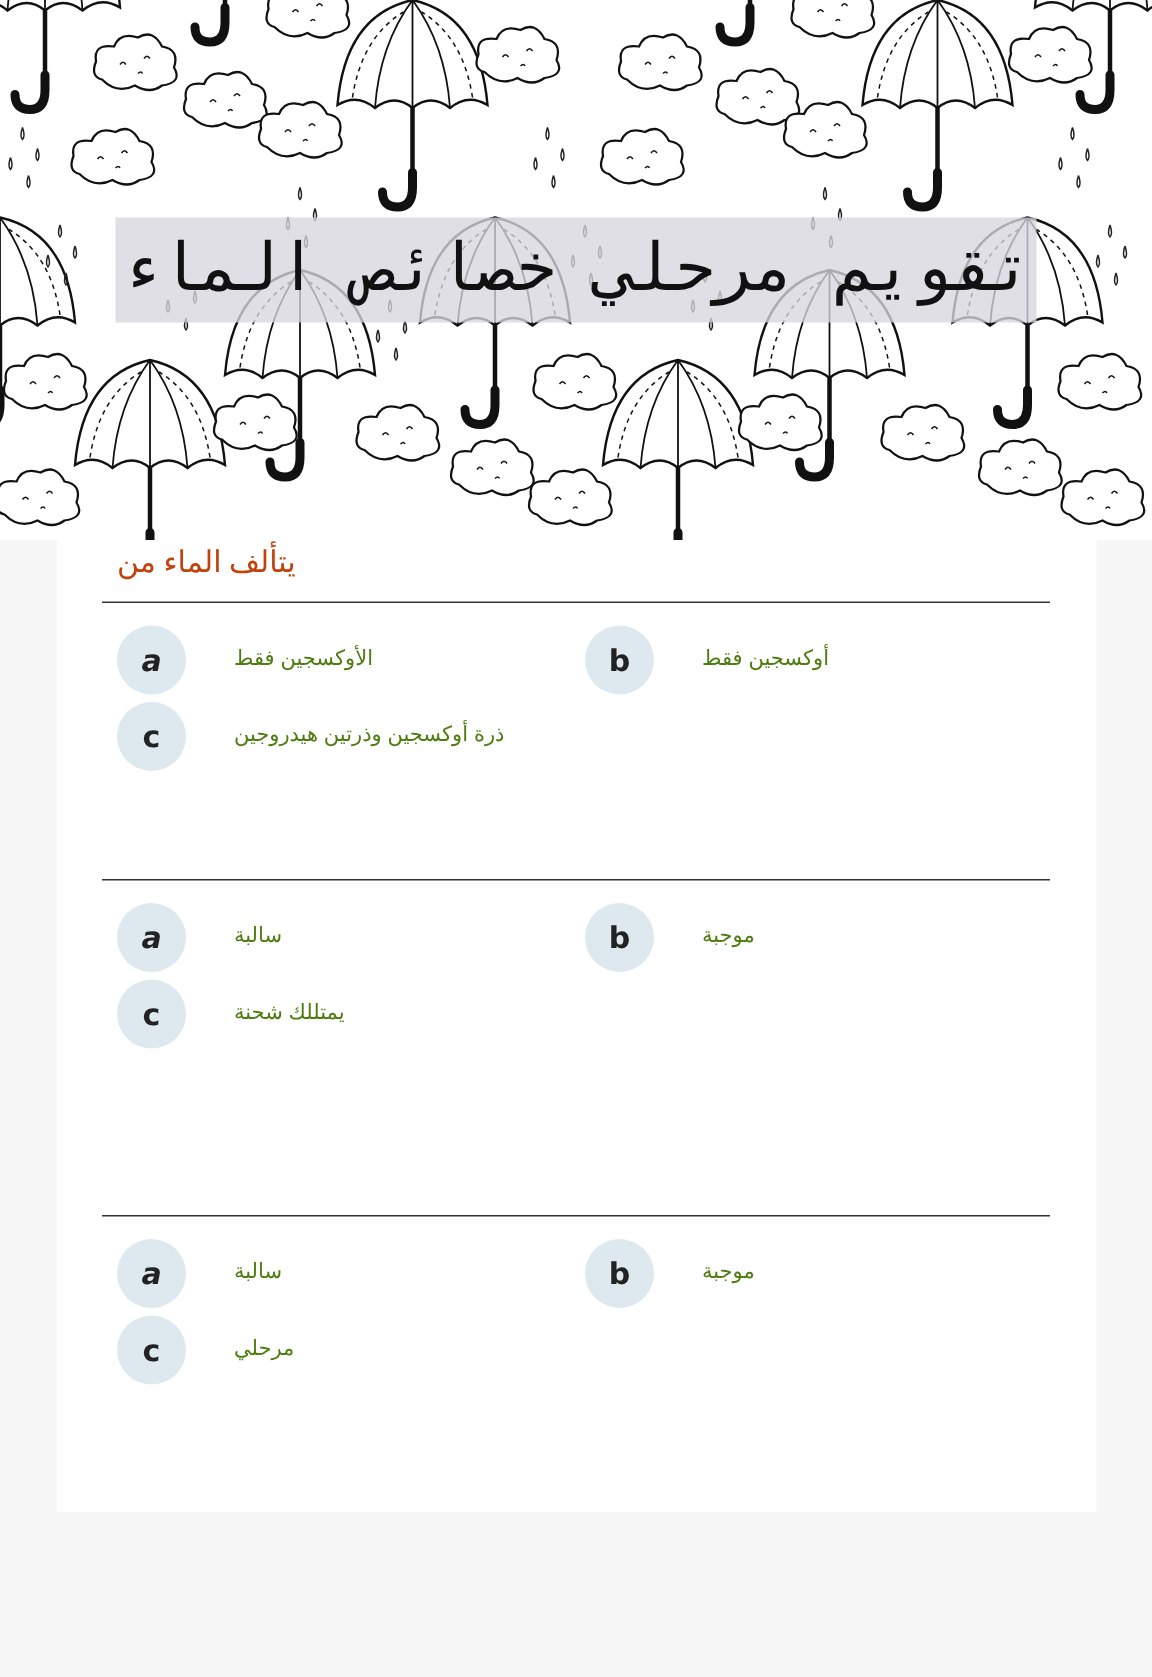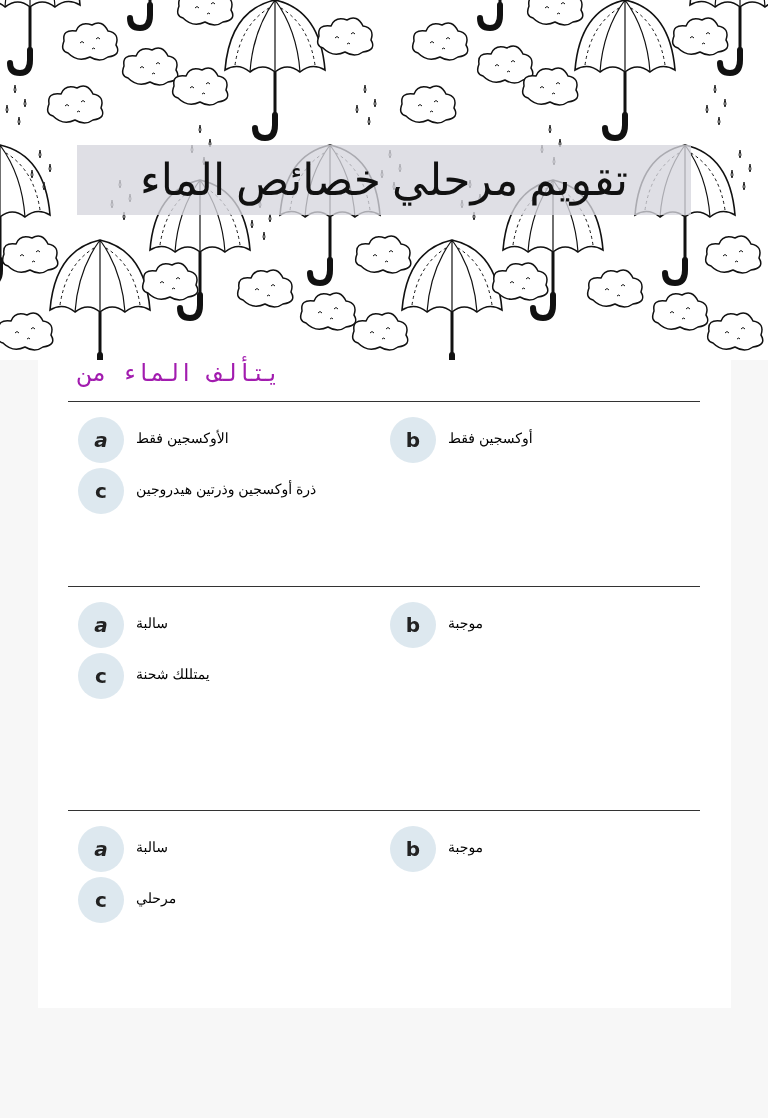--- a/index.html
+++ b/index.html
@@ -13,48 +13,48 @@
     position: absolute; left: 0; top: 0; width: 768px; height: 360px;
     background: #ffffff; overflow: hidden;
   }
   .header svg { position: absolute; left: 0; top: 0; }
   .title-box {
     position: absolute; left: 77px; top: 145px; width: 614px; height: 70px;
     background: rgba(214, 214, 222, 0.78);
     display: flex; align-items: center; justify-content: center;
   }
   .title-text {
-    direction: rtl; font-family: Liberation Serif, serif;
+    direction: rtl; font-family: Liberation Mono, monospace;
     font-size: 44px; color: #111; letter-spacing: 0.5px; white-space: nowrap;
   }
   .card {
     position: absolute; left: 38px; top: 360px; width: 693px; height: 648px;
     background: #ffffff;
   }
   .question { position: absolute; left: 30px; width: 632px; }
   .q-title {
     direction: rtl; text-align: left; unicode-bidi: plaintext;
-    font-family: Liberation Mono, monospace; font-size: 24px; color: #a21caf;
+    font-family: Liberation Serif, serif; font-size: 20px; color: #c2410c;
     padding-left: 10px; height: 40px; line-height: 30px;
   }
   .q-divider { height: 1px; background: #333; width: 632px; }
   .options { position: relative; height: 120px; }
   .opt {
     position: absolute; display: flex; align-items: center; cursor: pointer;
   }
   .badge {
     width: 46px; height: 46px; border-radius: 50%;
     background: #dde8ef; color: #222;
     display: flex; align-items: center; justify-content: center;
     font-size: 20px; font-weight: bold; font-family: "DejaVu Sans", sans-serif;
   }
   .badge.a { font-style: italic; }
   .opt-label {
-    margin-left: 12px; direction: rtl; unicode-bidi: plaintext;
-    font-family: "Liberation Sans", sans-serif; font-size: 14px; color: #000000;
+    margin-left: 32px; direction: rtl; unicode-bidi: plaintext;
+    font-family: "Liberation Sans", sans-serif; font-size: 14px; color: #4d7c0f;
     margin-top: -4px;
   }
 </style>
 </head>
 <body>
 
 <div class="header">
   <svg width="768" height="360" viewBox="0 0 768 360">
     <defs>
       <g id="umb">

